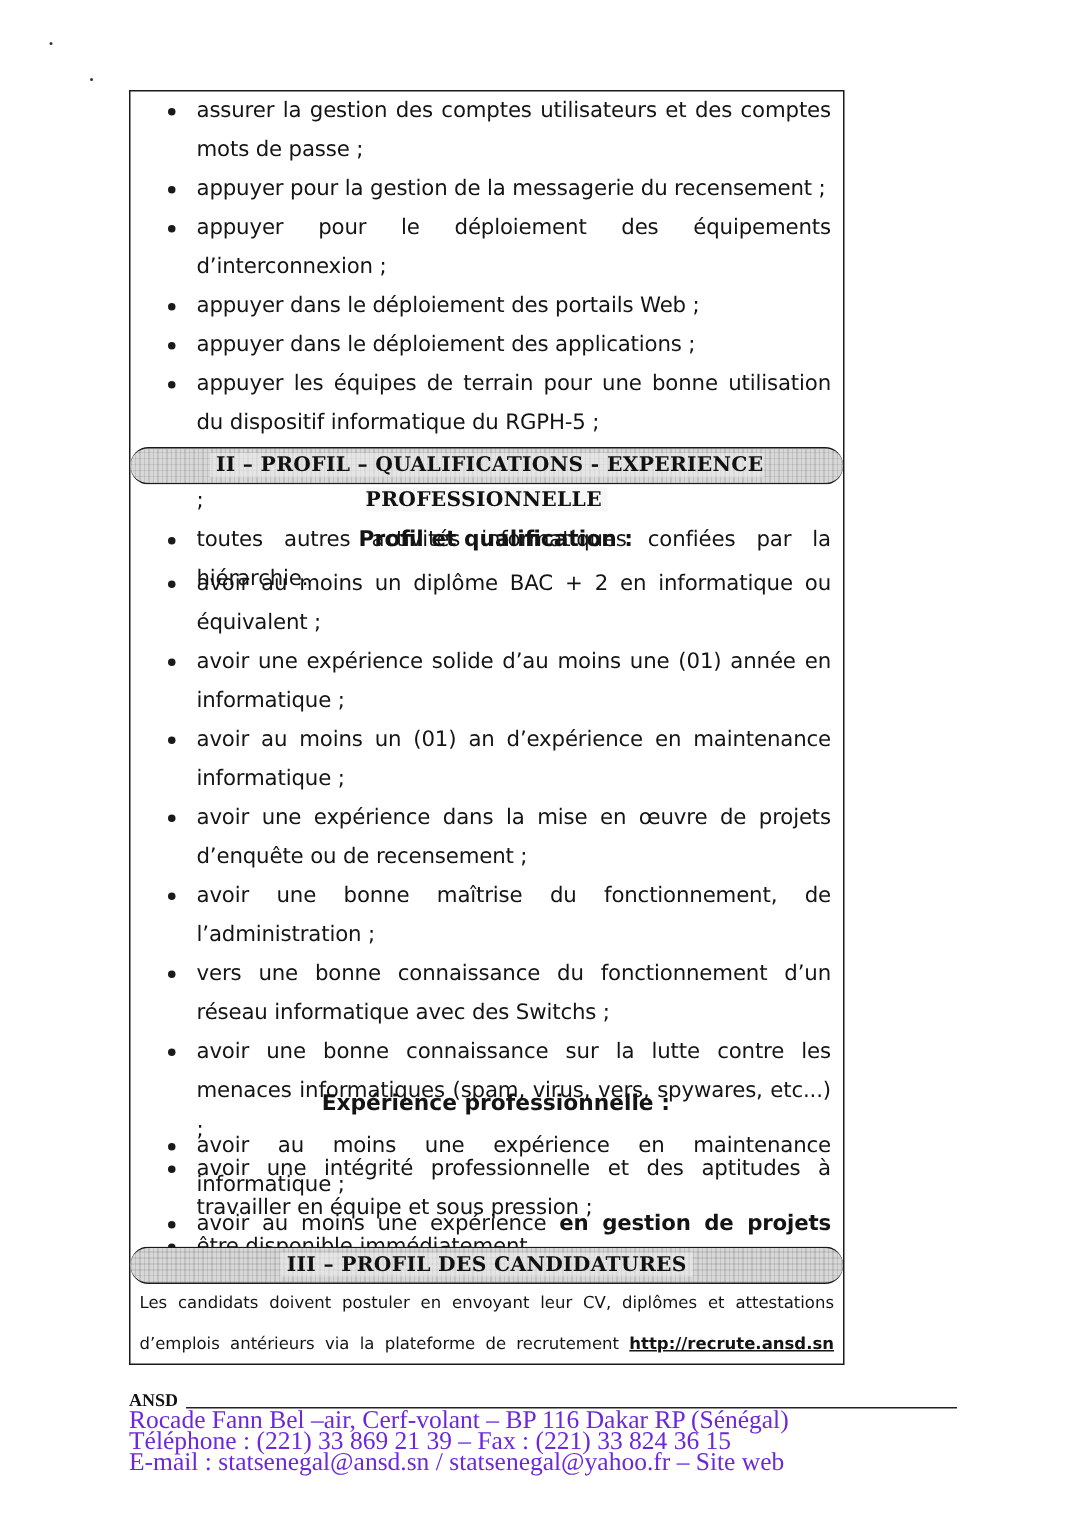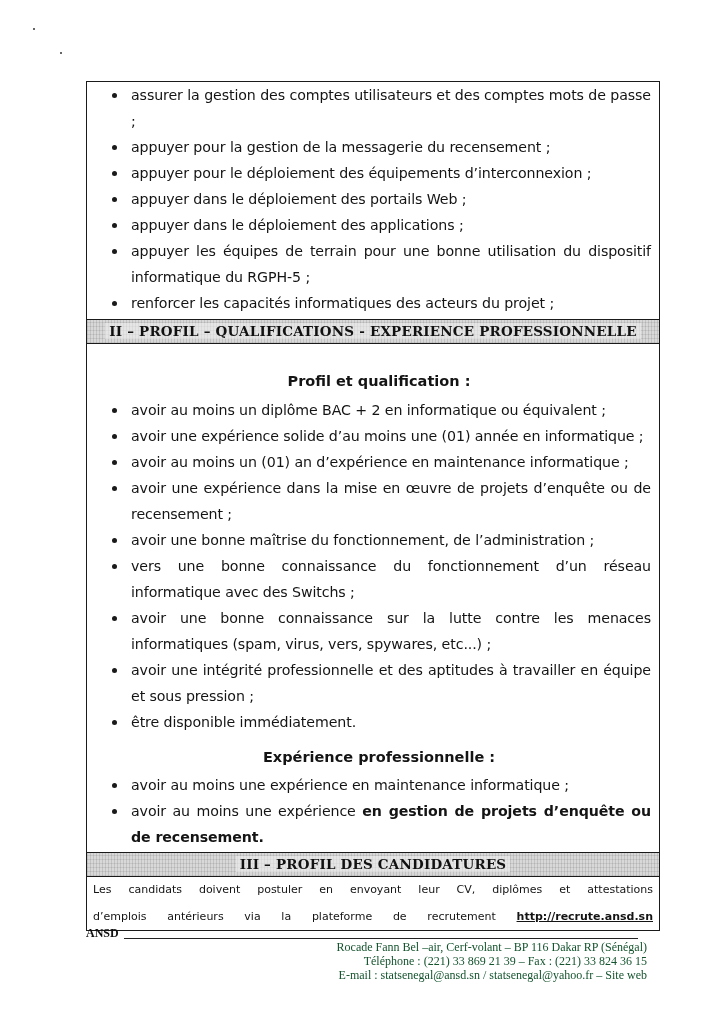--- a/index.html
+++ b/index.html
@@ -1,47 +1,47 @@
 <!DOCTYPE html>
 <html><head>
   <meta charset="utf-8">
   <style>
     html, body { margin: 0; padding: 0; background: #ffffff; }
     body { width: 720px; height: 1024px; position: relative; overflow: hidden;
            font-family: "DejaVu Sans", sans-serif; color: #141414; }
     .speck { position: absolute; width: 2px; height: 2px; background: #333; border-radius: 50%; }
-    .frame { position: absolute; left: 86px; top: 60px; width: 574px; height: 850px;
-             border: 1.5px solid #1a1a1a; box-sizing: border-box; margin-top: 21px; }
+    .frame { position: absolute; left: 86px; top: 60px; width: 477px; height: 850px;
+             border: 1.5px solid #1a1a1a; box-sizing: border-box; }
     .block { position: absolute; left: 0; right: 0; }
     .bullets { list-style: none; margin: 0; padding: 0; }
     .bullets li { position: relative; padding-left: 44px; padding-right: 8px;
                   font-size: 14.2px; line-height: 26px; text-align: justify; letter-spacing: -0.1px; }
     .bullets li .dot { position: absolute; left: 25px; top: 11px; width: 5px; height: 5px;
                        border-radius: 50%; background: #1a1a1a; }
     .section-bar { position: absolute; left: 0; right: 0; height: 23px;
                    border-top: 1.5px solid #1a1a1a; border-bottom: 1.5px solid #1a1a1a;
                    background:
                      repeating-linear-gradient(90deg, rgba(0,0,0,0.10) 0 1px, transparent 1px 3px),
                      repeating-linear-gradient(0deg, rgba(0,0,0,0.08) 0 1px, transparent 1px 4px),
                      #d8d8d8;
-                   text-align: center; }
+                   text-align: center; border-radius: 12px; }
     .section-bar span { font-family: "DejaVu Serif", serif; font-weight: bold; font-size: 13.5px;
                         line-height: 23px; color: #111; background: rgba(240,240,240,0.55);
                         padding: 0 4px; letter-spacing: 0.2px; }
     .subhead { position: absolute; left: 12px; right: 0; text-align: center; font-weight: bold; font-size: 14.5px; }
     .strong { font-weight: bold; }
     .para { position: absolute; left: 0; right: 0; padding: 0 6px; font-size: 11px;
             line-height: 27px; text-align: justify; text-align-last: justify; }
     .para .link { font-weight: bold; text-decoration: underline; }
     .footer-ansd { position: absolute; left: 86px; top: 926px; font-family: "Liberation Serif", serif;
                    font-weight: bold; font-size: 12px; color: #111; }
     .footer-rule { position: absolute; left: 124px; top: 938px; width: 514px; height: 0;
                    border-top: 1px solid #222; }
-    .footer-lines { position: absolute; left: 86px; width: 561px; top: 940px; text-align: right;
-                    font-family: "Liberation Serif", serif; font-size: 12px; line-height: 14px; color: #14532d; }
+    .footer-lines { position: absolute; left: 86px; width: 561px; top: 940px; text-align: left;
+                    font-family: "Liberation Serif", serif; font-size: 17px; line-height: 14px; color: #6d28d9; }
     .footer-lines .u { }
   </style>
 </head>
 <body>
 
 <div class="speck" style="left:33px;top:28px;"></div>
 <div class="speck" style="left:60px;top:52px;"></div>
 
 <div class="frame">
 

